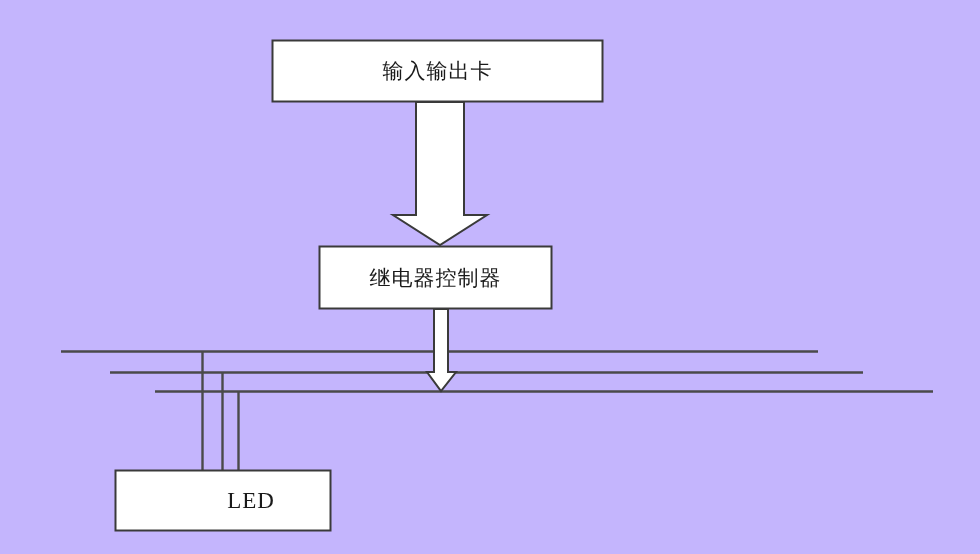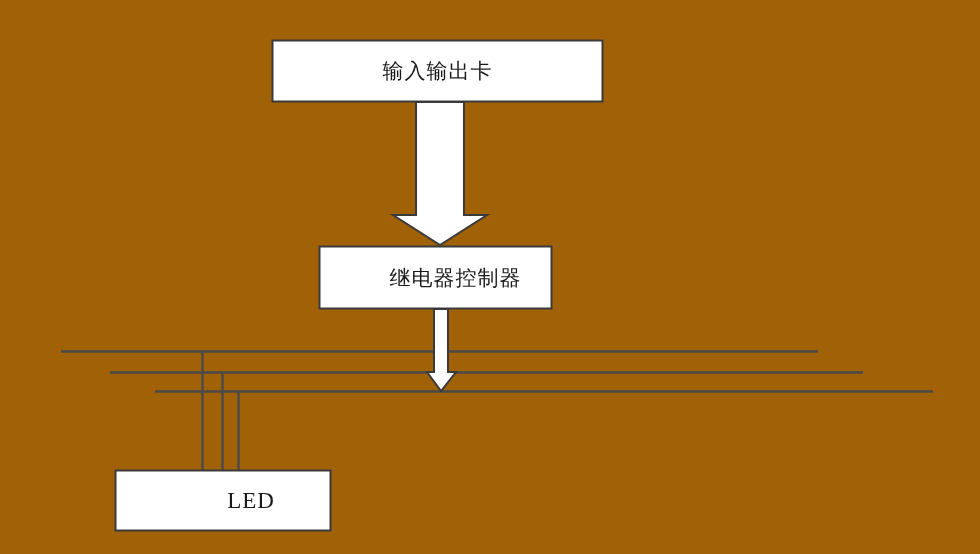--- a/index.html
+++ b/index.html
@@ -8,21 +8,21 @@
     padding: 0;
     background: #ffffff;
   }
   body {
     font-family: "Liberation Sans", sans-serif;
   }
   #canvas {
     position: relative;
     width: 980px;
     height: 554px;
-    background: #a16207;
+    background: #c4b5fd;
     overflow: hidden;
   }
   #diagram-svg {
     position: absolute;
     left: 0;
     top: 0;
     width: 980px;
     height: 554px;
   }
   .node-label {
@@ -40,21 +40,21 @@
     font-size: 21px;
     letter-spacing: 1px;
   }
   .latin-label {
     font-family: "Liberation Serif", "DejaVu Serif", serif;
     font-size: 23px;
     letter-spacing: 1px;
   }
   
   #box-io      { left: 272px; top: 40px;  width: 331px; height: 62px; }
-  #box-relay   { left: 319px; top: 246px; width: 233px; height: 63px; padding-left: 20px; }
+  #box-relay   { left: 319px; top: 246px; width: 233px; height: 63px; }
   #box-led     { left: 115px; top: 470px; width: 216px; height: 61px; margin-left: 28px; }
 </style>
 </head>
 <body>
 
 <div id="canvas">
 
   <svg id="diagram-svg" viewBox="0 0 980 554">
 
     <rect x="272.5" y="40.5" width="330" height="61" fill="#ffffff" stroke="#3a3a3a" stroke-width="2"></rect>

